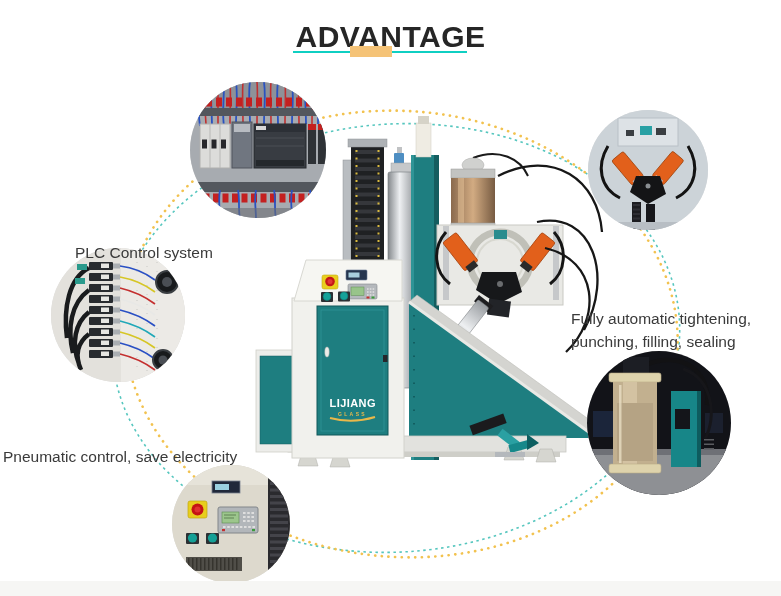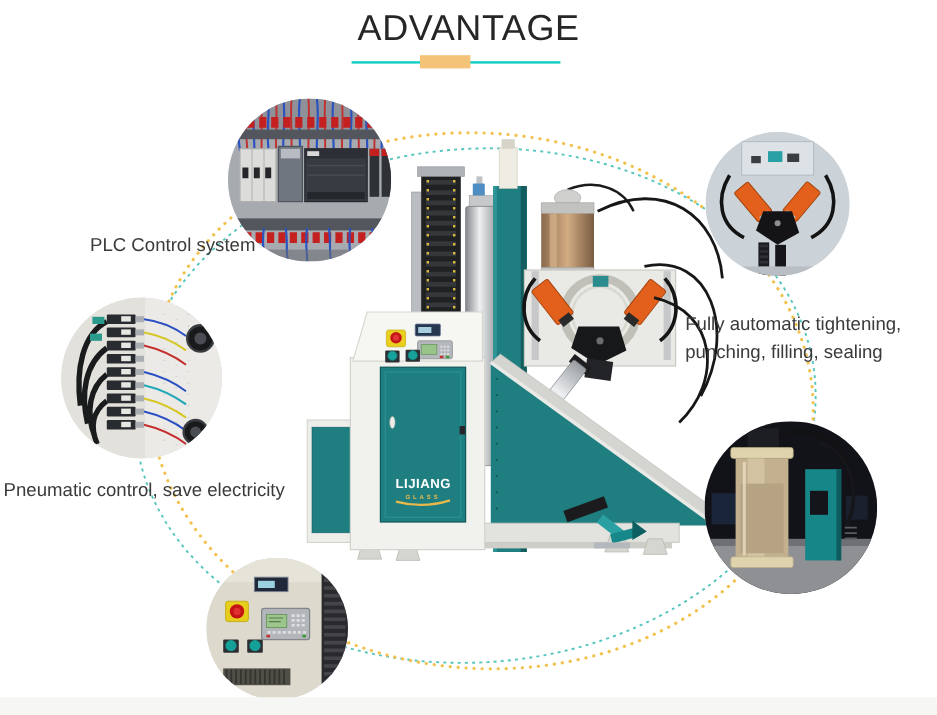--- a/index.html
+++ b/index.html
@@ -3,34 +3,34 @@
 <meta charset="utf-8">
 <style>
   html,body{margin:0;padding:0;background:#ffffff;}
   .stage{
     position:relative;width:781px;height:596px;overflow:hidden;
     background:#ffffff;font-family:"Liberation Sans",sans-serif;
   }
   .scene{position:absolute;left:0;top:0;width:781px;height:596px;}
   header{position:absolute;left:0;top:0;width:781px;text-align:center;}
   .title{
-    margin:0;padding-top:7px;font-size:30px;font-weight:400;color:#262626;
+    margin:0;padding-top:20px;font-size:30px;font-weight:700;color:#262626;
     letter-spacing:0.5px;line-height:34px;
   }
   .divider{position:absolute;left:293px;top:46px;width:174px;height:12px;}
   .divider .line{position:absolute;left:0;top:5px;width:174px;height:2px;background:#0fcfc2;}
   .divider .accent{position:absolute;left:57px;top:0;width:42px;height:11px;background:#f5c377;}
   .photo{position:absolute;border-radius:50%;overflow:hidden;background:#ddd;}
   .photo svg{display:block;}
   .c-plc{left:190px;top:82px;width:136px;height:136px;}
   .c-pneumatic{left:51px;top:248px;width:134px;height:134px;}
   .c-panel{left:172px;top:465px;width:118px;height:118px;}
   .c-tightening{left:588px;top:110px;width:120px;height:120px;}
   .c-feeding{left:587px;top:351px;width:144px;height:144px;}
-  .label{position:absolute;font-size:15.5px;color:#3a3a3a;line-height:21px;white-space:nowrap;}
+  .label{position:absolute;font-size:15.5px;color:#3a3a3a;line-height:21px;white-space:nowrap;margin-top:48px;}
   .l-plc{left:75px;top:194px;}
   .l-pneumatic{left:3px;top:398px;}
   .l-tightening{left:571px;top:259px;width:208px;white-space:normal;line-height:23px;}
   .l-feeding{left:564px;top:518px;}
   .l-filling{left:289px;top:559px;}
   .footer-band{position:absolute;left:0;top:581px;width:781px;height:15px;background:#f6f6f4;}
 </style>
 </head>
 <body>
 

